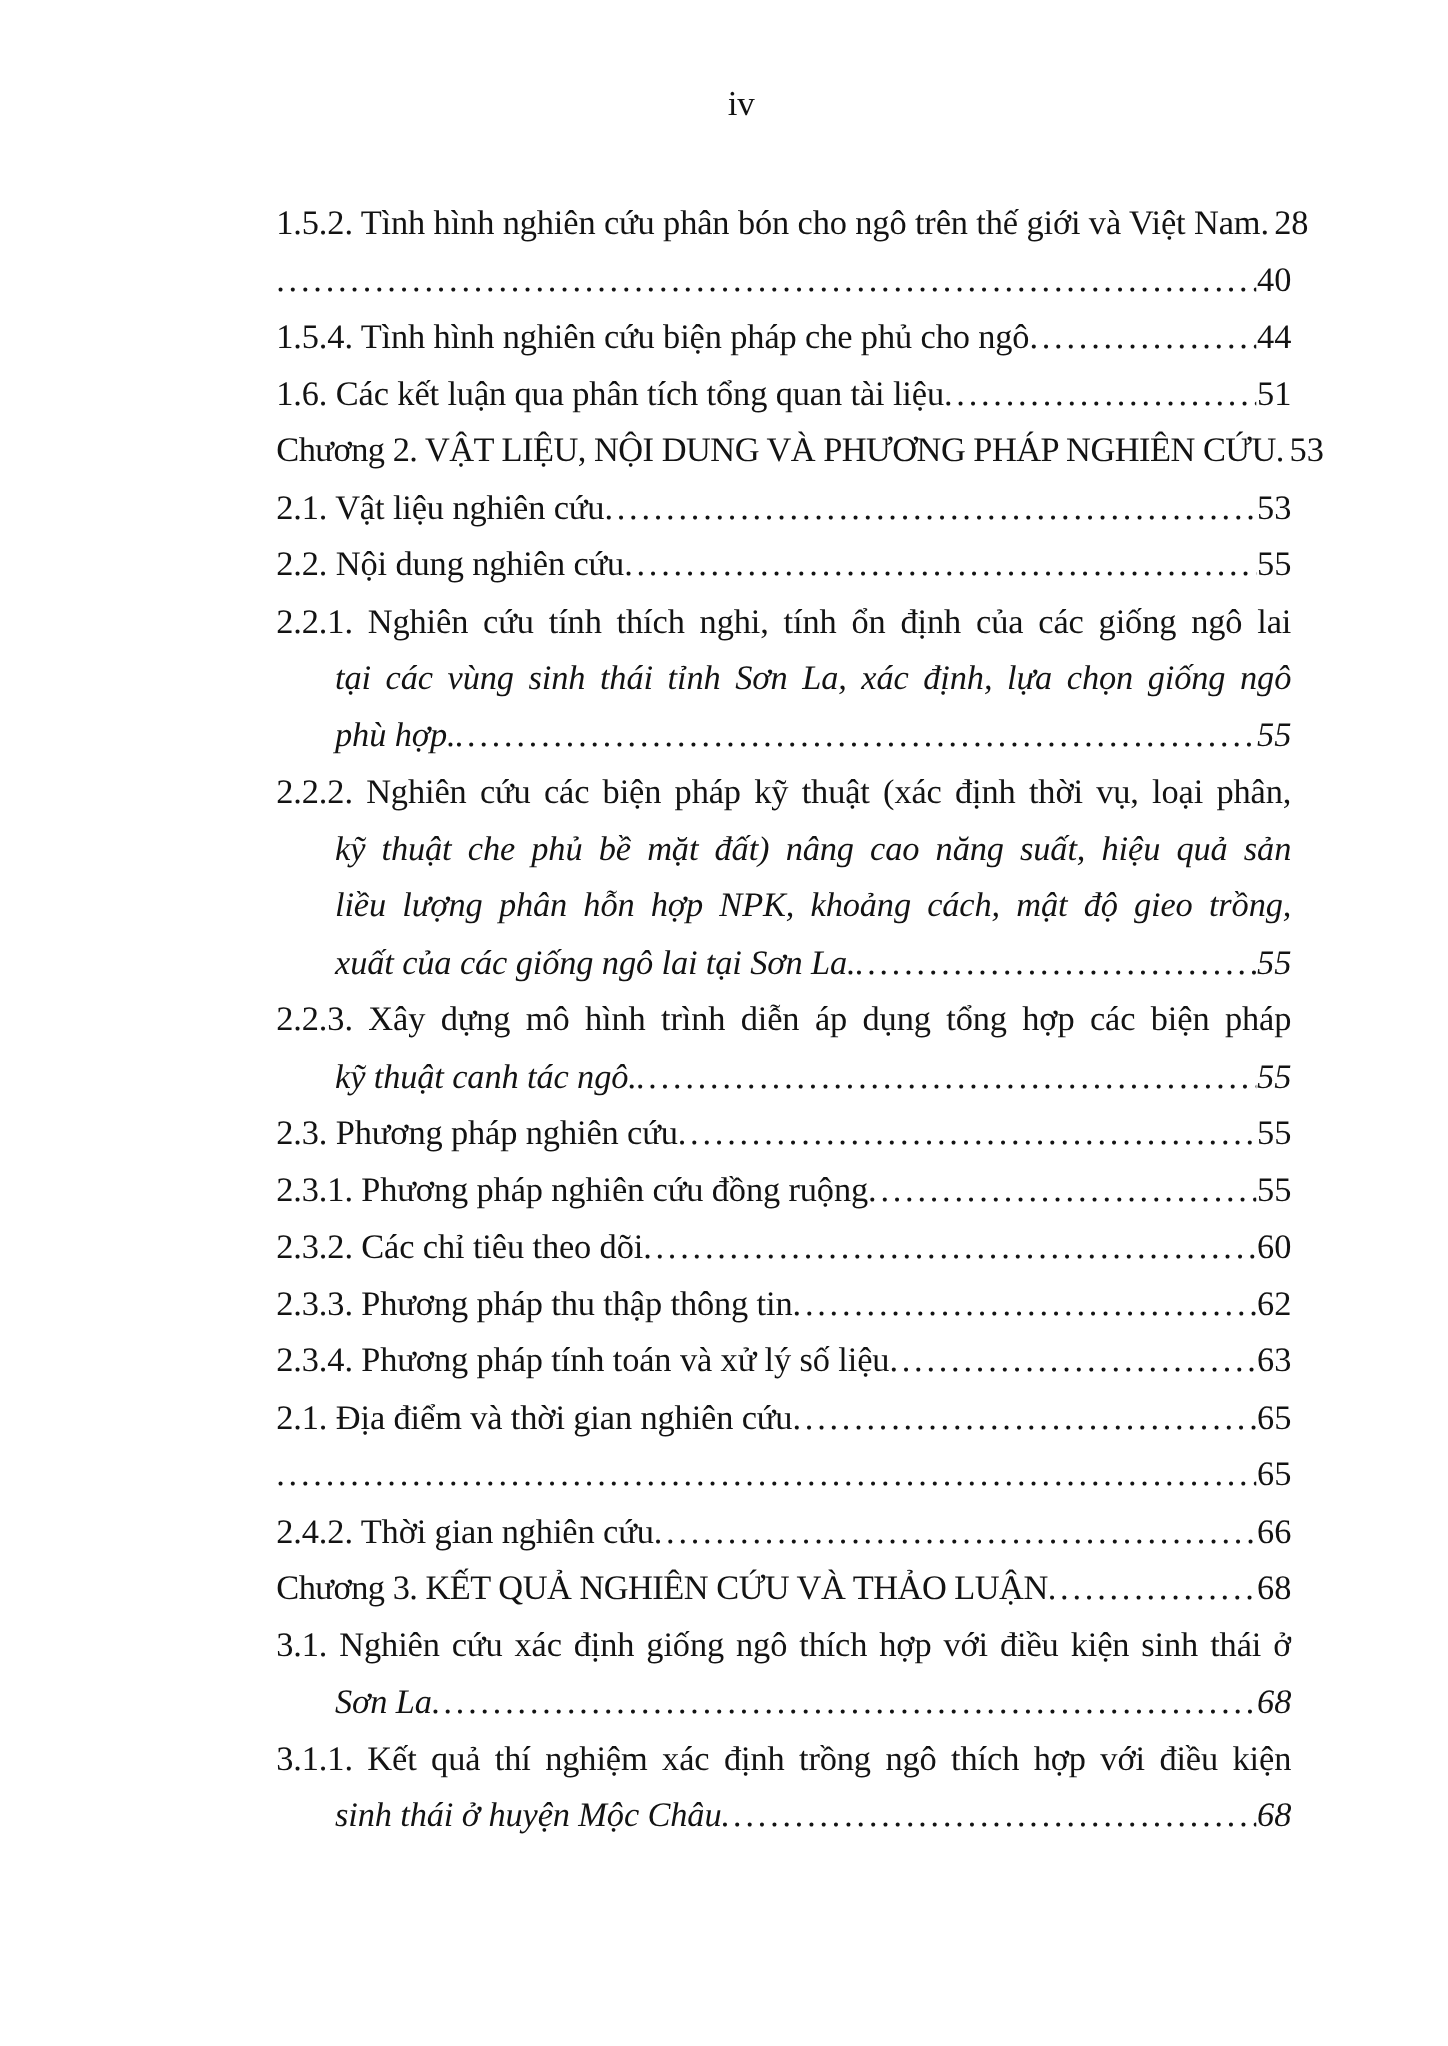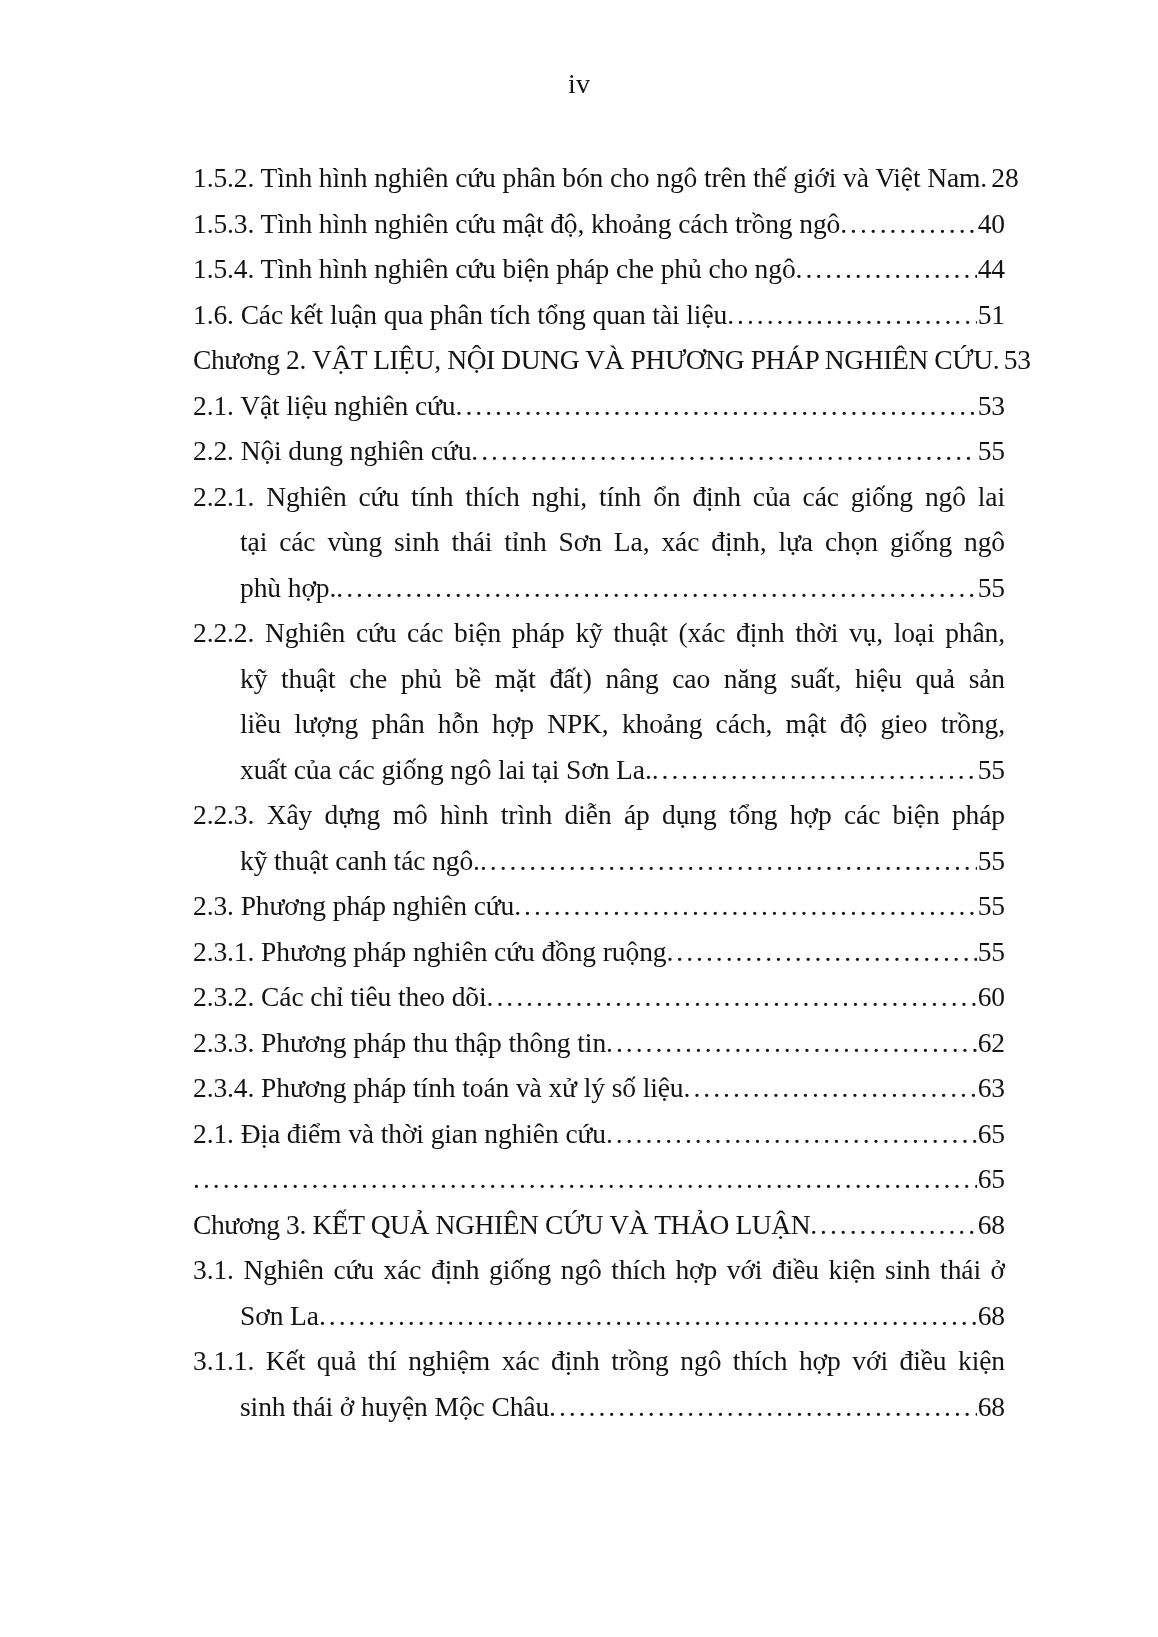--- a/index.html
+++ b/index.html
@@ -7,20 +7,21 @@
     width: 1158px; height: 1637px;
     background: #ffffff;
     font-family: "Liberation Serif", "DejaVu Serif", serif;
     color: #131313;
     position: relative;
     overflow: hidden;
   }
   .page {
     position: absolute; inset: 0;
     background: #ffffff;
+    margin-left: 28px;
   }
   .pagenum {
     position: absolute;
     top: 64px; left: 0; right: 0;
     text-align: center;
     font-size: 28px;
     line-height: 40px;
   }
   .toc {
     position: absolute;
@@ -43,21 +44,21 @@
     text-align: justify;
     text-align-last: justify;
     white-space: normal;
     overflow: hidden;
   }
   
   .line.final {
     display: flex;
     align-items: flex-start;
   }
-  .line.indent { padding-left: 47px; }
+  .line.indent { padding-left: 47px; font-style: italic; }
   .t  { flex: 0 0 auto; white-space: nowrap; }
   .leader {
     flex: 1 1 auto;
     min-width: 10px;
     overflow: hidden;
     white-space: nowrap;
   }
   .leader::after {
     content: "..................................................................................................................................................................................";
     letter-spacing: 3px;
@@ -73,21 +74,20 @@
   <div class="toc">
       <div class="entry">
         <div class="line final">
           <span class="t">1.5.2. Tình hình nghiên cứu phân bón cho ngô trên thế giới và Việt Nam</span>
           <span class="leader"></span>
           <span class="pg">28</span>
         </div>
       </div>
       <div class="entry">
         <div class="line final">
-          <span class="t">1.5.3. Tình hình nghiên cứu mật độ, khoảng cách trồng ngô</span>
           <span class="leader"></span>
           <span class="pg">40</span>
         </div>
       </div>
       <div class="entry">
         <div class="line final">
           <span class="t">1.5.4. Tình hình nghiên cứu biện pháp che phủ cho ngô</span>
           <span class="leader"></span>
           <span class="pg">44</span>
         </div>
@@ -186,20 +186,27 @@
         <div class="line final">
           <span class="t">2.1. Địa điểm và thời gian nghiên cứu </span>
           <span class="leader"></span>
           <span class="pg">65</span>
         </div>
       </div>
       <div class="entry">
         <div class="line final">
           <span class="leader"></span>
           <span class="pg">65</span>
+        </div>
+      </div>
+      <div class="entry">
+        <div class="line final">
+          <span class="t">2.4.2. Thời gian nghiên cứu</span>
+          <span class="leader"></span>
+          <span class="pg">66</span>
         </div>
       </div>
       <div class="entry bold">
         <div class="line final">
           <span class="t">Chương 3. KẾT QUẢ NGHIÊN CỨU VÀ THẢO LUẬN</span>
           <span class="leader"></span>
           <span class="pg">68</span>
         </div>
       </div>
       <div class="entry">

